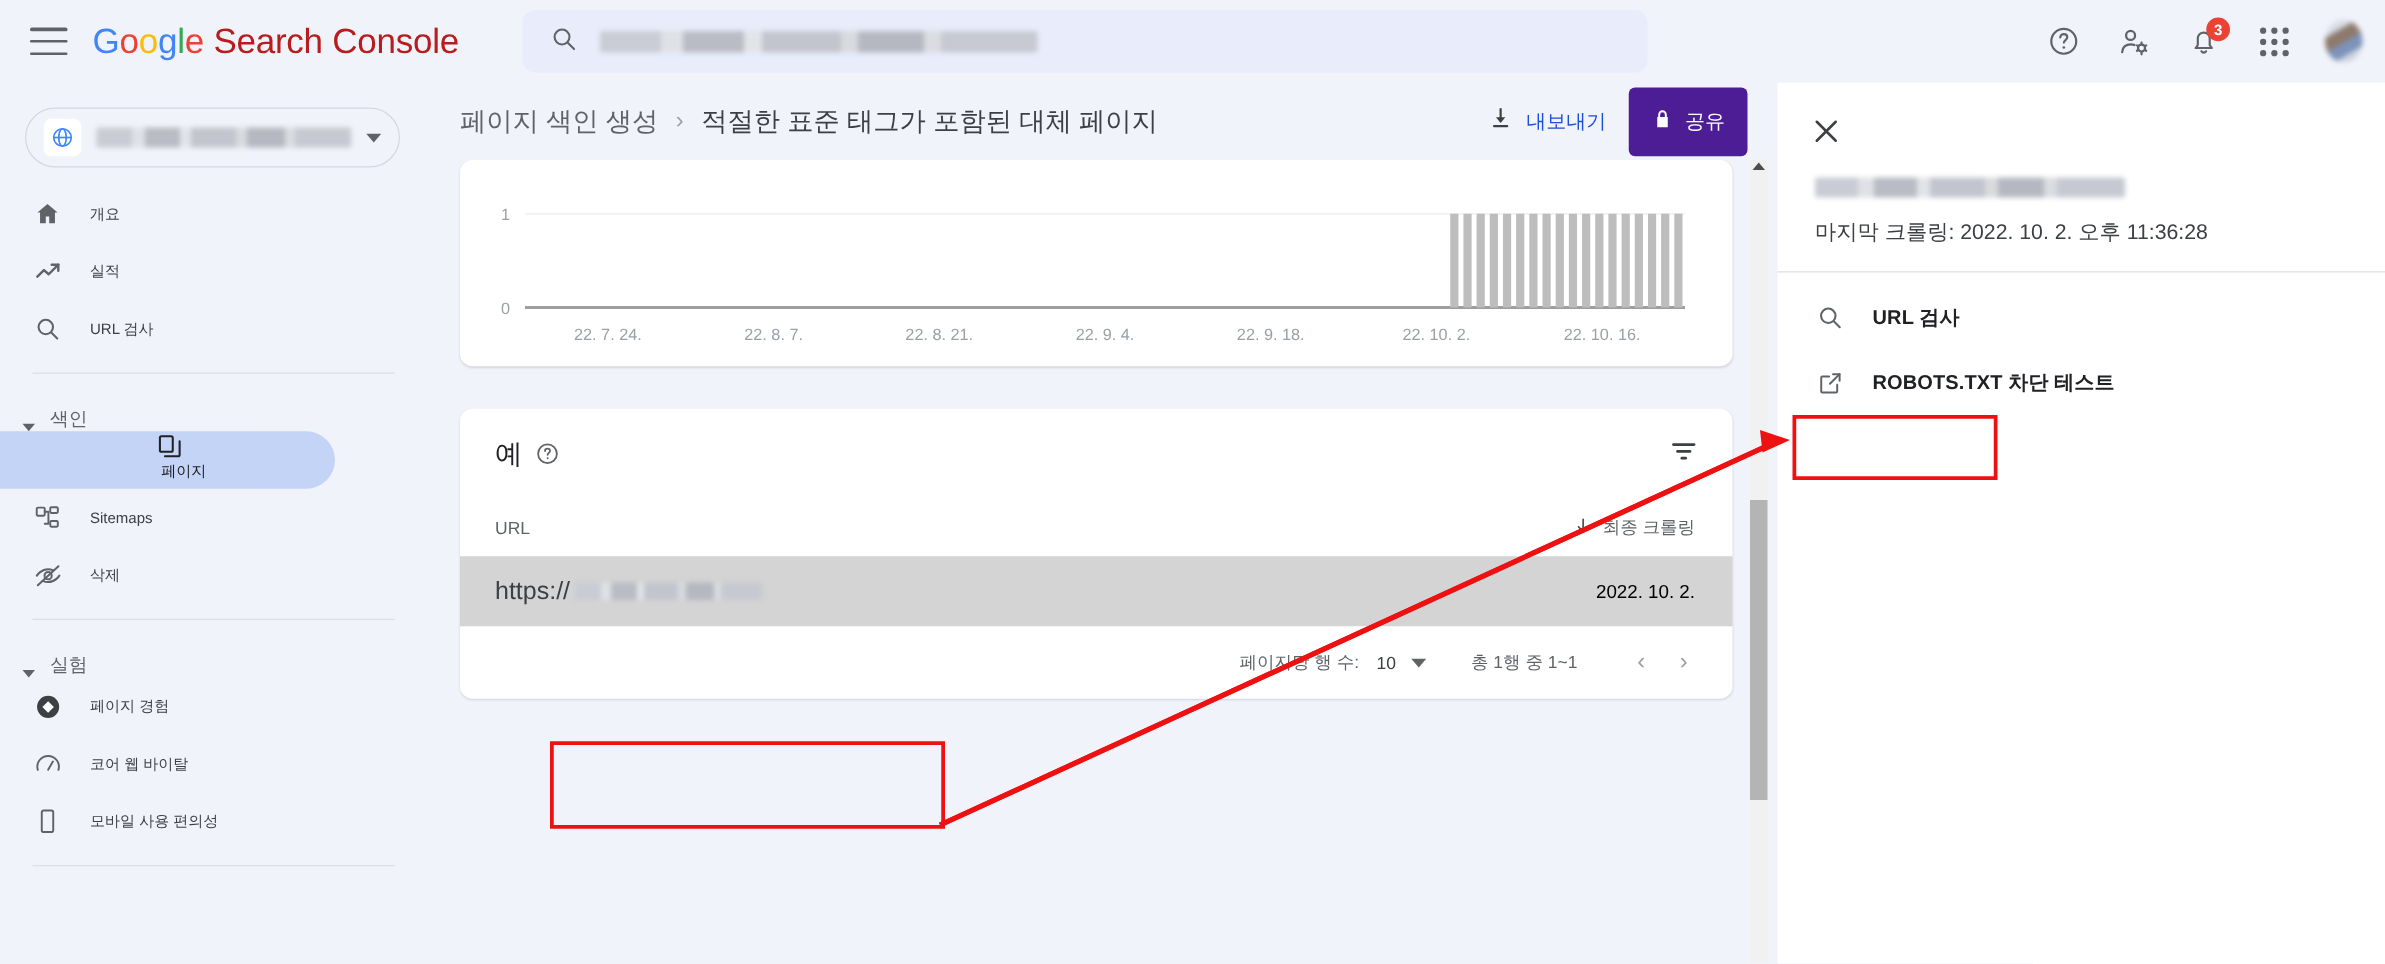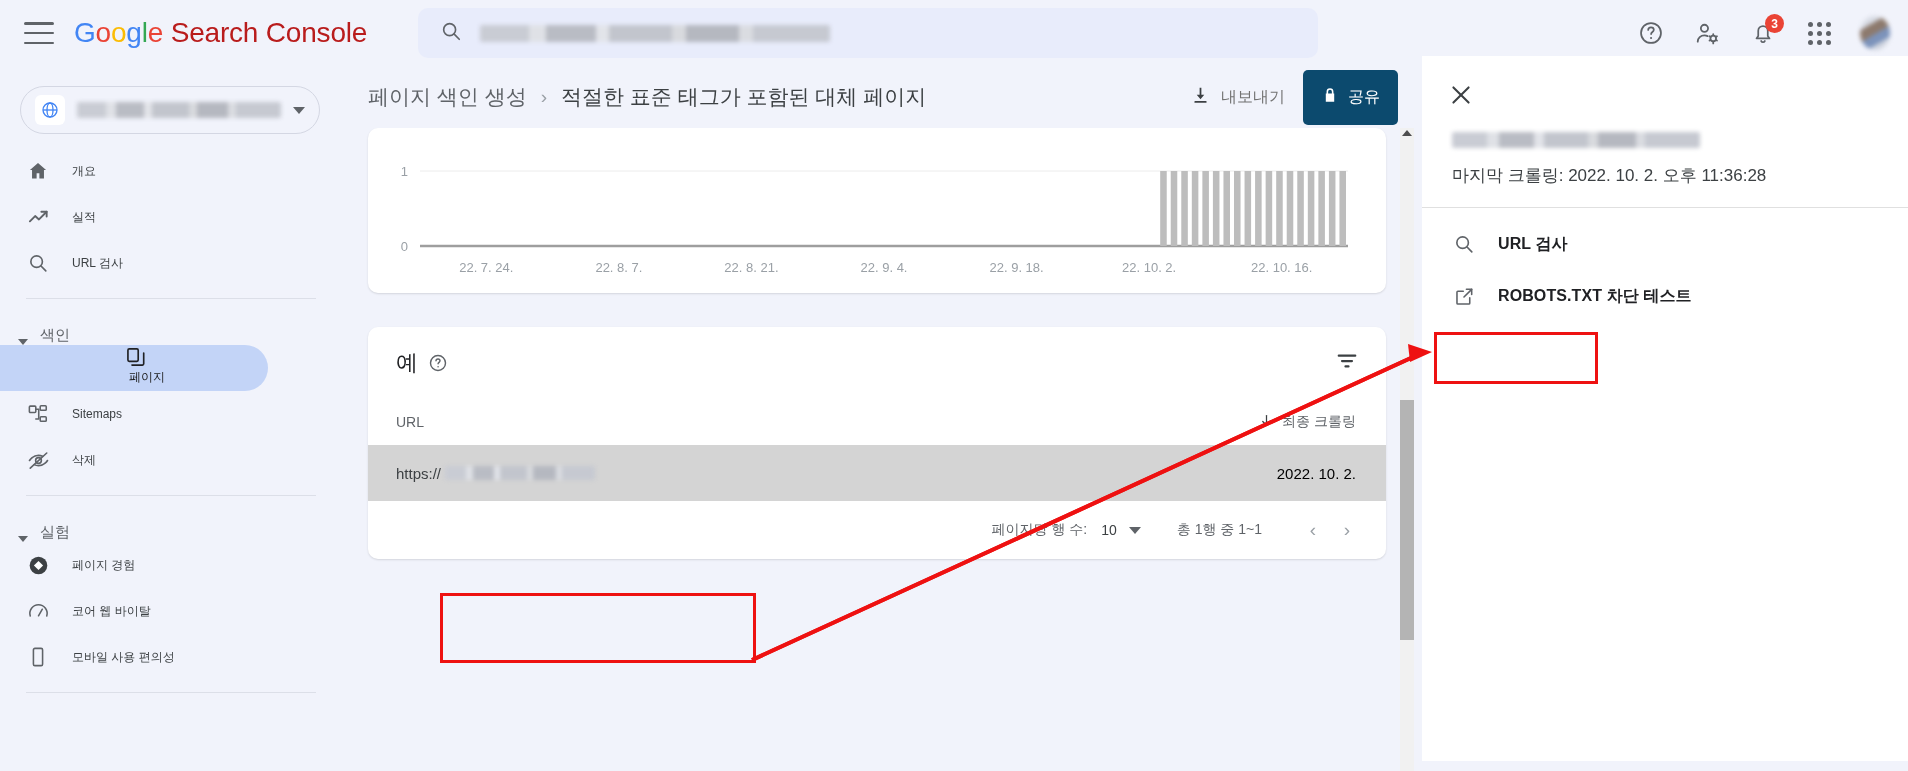--- a/index.html
+++ b/index.html
@@ -80,23 +80,23 @@
   
   .main { position: absolute; left: 340px; top: 66px; width: 1082px; height: 705px; background: #f1f3fb; }
   .crumbbar { height: 62px; display: flex; align-items: center; padding-left: 28px; }
   .crumb { font-size: 21px; color: #3c4043; white-space: nowrap; }
   .crumb.dim { color: #5f6368; }
   .crumbsep { margin: 0 14px; color: #9aa0a6; font-size: 19px; }
 
   .headactions { position: absolute; right: 0; top: 0; height: 62px; display: flex;
     align-items: center; gap: 18px; padding-right: 0; }
 
-  .exportbtn { display: flex; align-items: center; gap: 10px; color: #737373;
+  .exportbtn { display: flex; align-items: center; gap: 10px; color: #1d4ed8;
     font-size: 16px; cursor: pointer; }
-  .sharebtn { display: flex; align-items: center; gap: 9px; background: #0c4a6e; color: #fff;
+  .sharebtn { display: flex; align-items: center; gap: 9px; background: #4c1d95; color: #fff;
     height: 55px; border-radius: 5px; padding: 0 18px; font-size: 16px; cursor: pointer;
     border: none; font-family: inherit; }
 
   .scrollarea { position: absolute; left: 0; top: 62px; width: 1082px; height: 643px;
     overflow: hidden; }
 
   .card { background: #fff; border-radius: 10px; margin: 0 36px 0 28px;
     box-shadow: 0 1px 2px rgba(60,64,67,.16); }
   .chartcard { height: 165px; overflow: hidden; position: relative; }
   .chartinner { position: absolute; left: 0; top: -46px; width: 100%; height: 210px; }
@@ -106,21 +106,21 @@
   .tabletitle { font-size: 22px; color: #202124; margin-right: 10px; }
   .helpicon { width: 20px; height: 20px; color: #5f6368; }
   .filtericon { margin-left: auto; cursor: pointer; }
 
   .thead { display: flex; align-items: center; height: 46px; padding: 0 30px 0 28px;
     font-size: 14px; color: #5f6368; }
   .thead .th-url { flex: 1; }
   .thead .th-crawl { display: flex; align-items: center; gap: 8px; }
   .trow { display: flex; align-items: center; height: 56px; padding: 0 30px 0 28px;
     background: #d4d4d4; cursor: pointer; }
-  .trow .c-url { flex: 1; display: flex; align-items: center; font-size: 15px; color: #3c4043; }
+  .trow .c-url { flex: 1; display: flex; align-items: center; font-size: 20px; color: #3c4043; }
   .trow .c-url .redact { height: 14px; width: 150px; margin-left: 4px; }
   .trow .c-date { font-size: 15px; color: #000000; }
 
   .pagerow { display: flex; align-items: center; justify-content: flex-end; height: 58px;
     padding: 0 22px 0 28px; font-size: 14px; color: #5f6368; gap: 0; }
   .pglabel { margin-right: 14px; }
   .pgselect { display: flex; align-items: center; gap: 12px; cursor: pointer; color: #3c4043; }
   .pgselect .caret { border-top-color: #5f6368; }
   .pgcount { margin: 0 34px 0 36px; }
   .pgarrow { width: 34px; height: 34px; display: flex; align-items: center; justify-content: center;
@@ -128,21 +128,21 @@
 
   
   .vscroll { position: absolute; right: 6px; top: 62px; width: 14px; height: 643px; background: #f1f1f1; }
   .vscroll .uparrow { position: absolute; top: 2px; left: 2px; width: 0; height: 0;
     border-left: 5px solid transparent; border-right: 5px solid transparent;
     border-bottom: 6px solid #4d4d4d; }
   .vscroll .thumb { position: absolute; left: 0; top: 272px; width: 14px; height: 240px;
     background: #b4b4b4; border-radius: 0; }
 
   
-  .rpanel { position: absolute; left: 1422px; top: 56px; width: 486px; height: 705px;
+  .rpanel { position: absolute; left: 1422px; top: 66px; width: 486px; height: 705px;
     background: #fff; }
   .rclose { margin: 26px 0 0 26px; width: 28px; height: 28px; cursor: pointer; color: #3c4043; }
   .rurl { margin: 22px 0 0 30px; height: 16px; width: 248px; }
   .rcrawl { margin: 16px 0 20px 30px; font-size: 17px; color: #3c4043; }
   .rsep { height: 1px; background: #e0e0e0; margin: 0; }
   .raction { display: flex; align-items: center; height: 52px; padding-left: 30px;
     cursor: pointer; color: #202124; font-size: 16px; gap: 22px; }
   .raction .ricon { width: 24px; height: 24px; display: flex; align-items: center;
     justify-content: center; color: #5f6368; flex: none; }
   .raction .rlabel { font-weight: 700; letter-spacing: .1px; }

